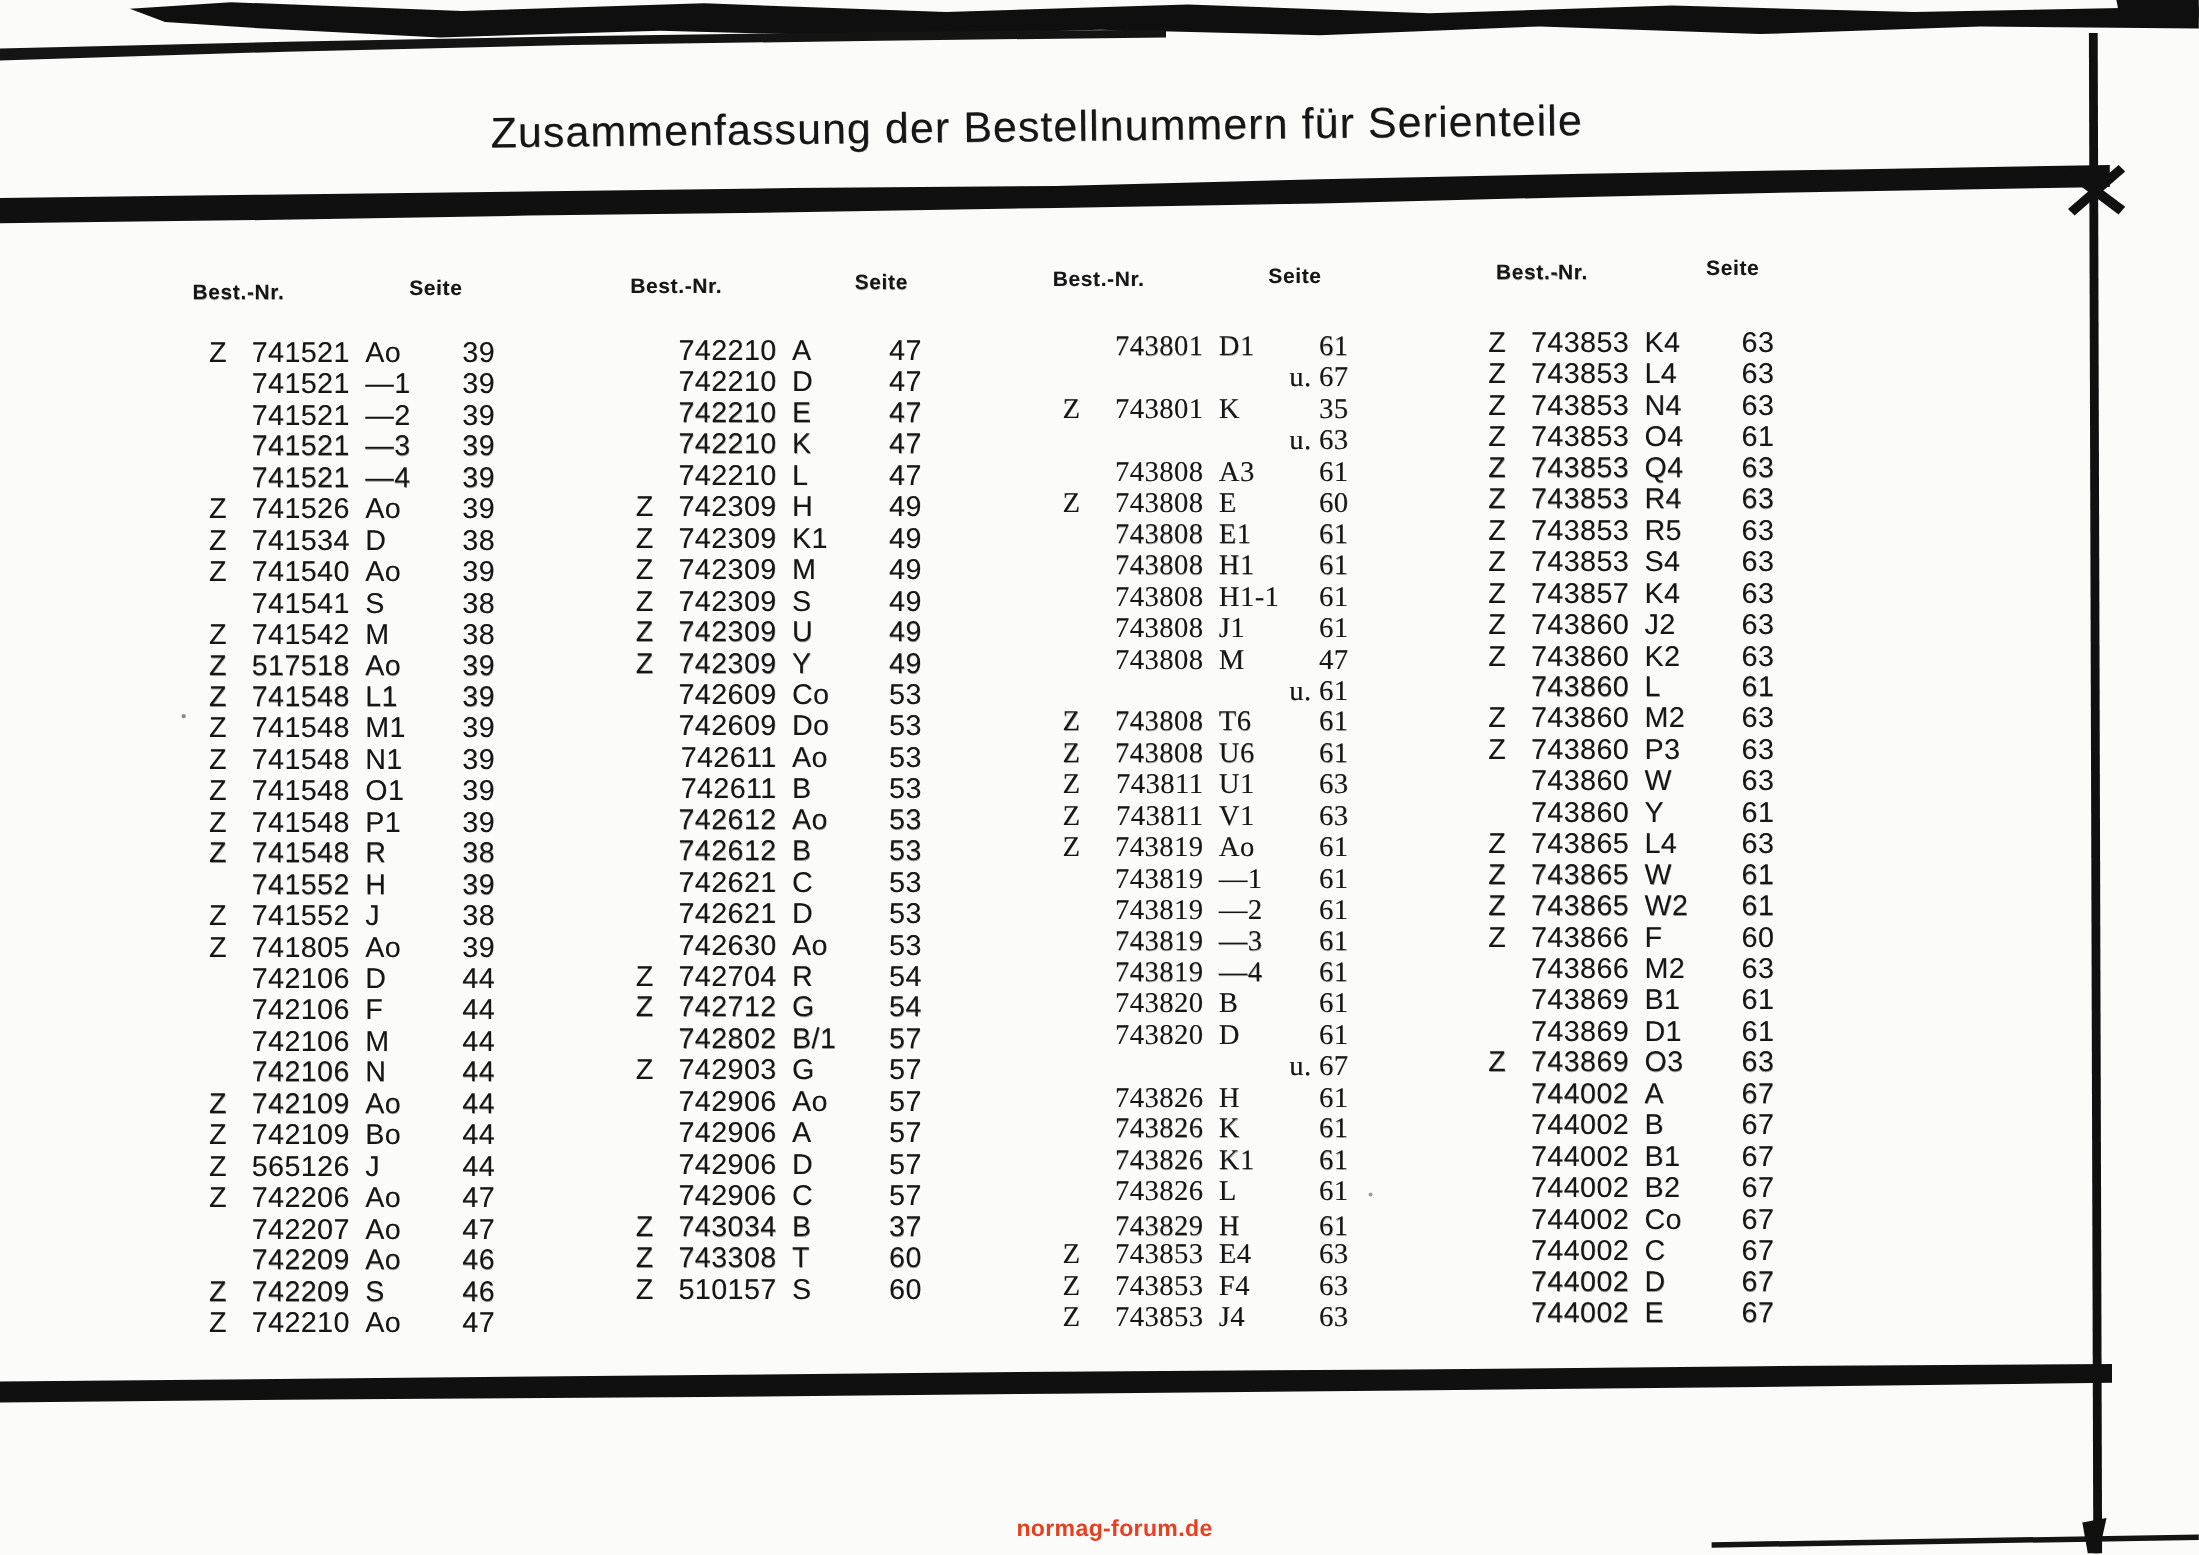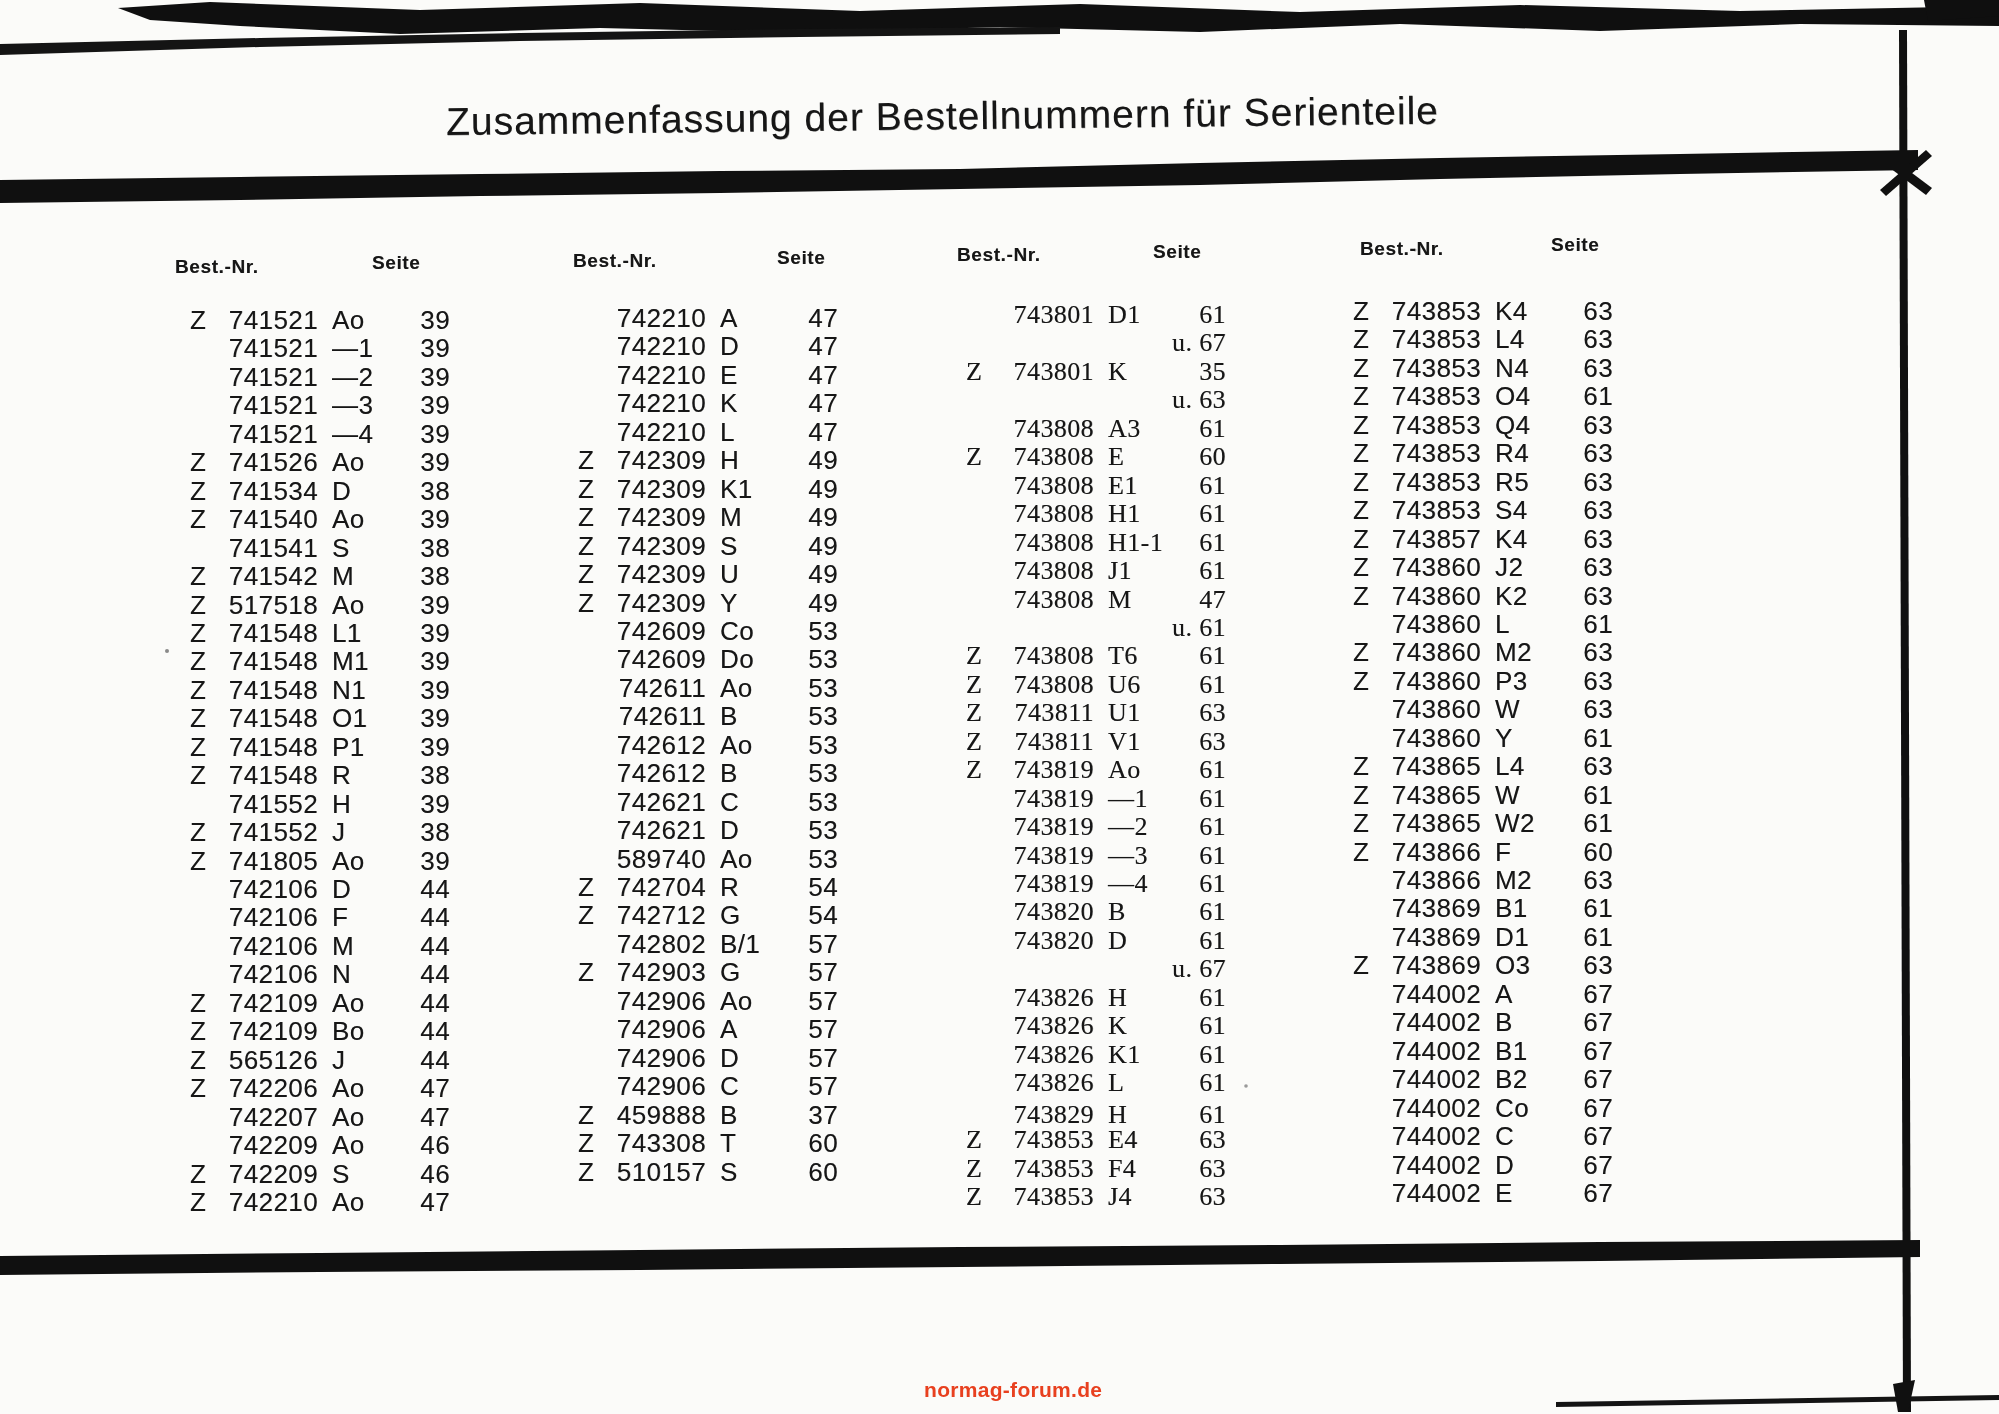--- a/index.html
+++ b/index.html
@@ -373,21 +373,21 @@
           <span class="pg">53</span>
         </div>
         <div class="row" style="top: 512px;">
           <span class="z"></span>
           <span class="nr">742621</span>
           <span class="sfx">D</span>
           <span class="pg">53</span>
         </div>
         <div class="row" style="top: 541px;">
           <span class="z"></span>
-          <span class="nr">589740</span>
+          <span class="nr">742630</span>
           <span class="sfx">Ao</span>
           <span class="pg">53</span>
         </div>
         <div class="row" style="top: 569px;">
           <span class="z">Z</span>
           <span class="nr">742704</span>
           <span class="sfx">R</span>
           <span class="pg">54</span>
         </div>
         <div class="row" style="top: 597px;">
@@ -427,21 +427,21 @@
           <span class="pg">57</span>
         </div>
         <div class="row" style="top: 768px;">
           <span class="z"></span>
           <span class="nr">742906</span>
           <span class="sfx">C</span>
           <span class="pg">57</span>
         </div>
         <div class="row" style="top: 797px;">
           <span class="z">Z</span>
-          <span class="nr">459888</span>
+          <span class="nr">743034</span>
           <span class="sfx">B</span>
           <span class="pg">37</span>
         </div>
         <div class="row" style="top: 825px;">
           <span class="z">Z</span>
           <span class="nr">743308</span>
           <span class="sfx">T</span>
           <span class="pg">60</span>
         </div>
         <div class="row" style="top: 854px;">

